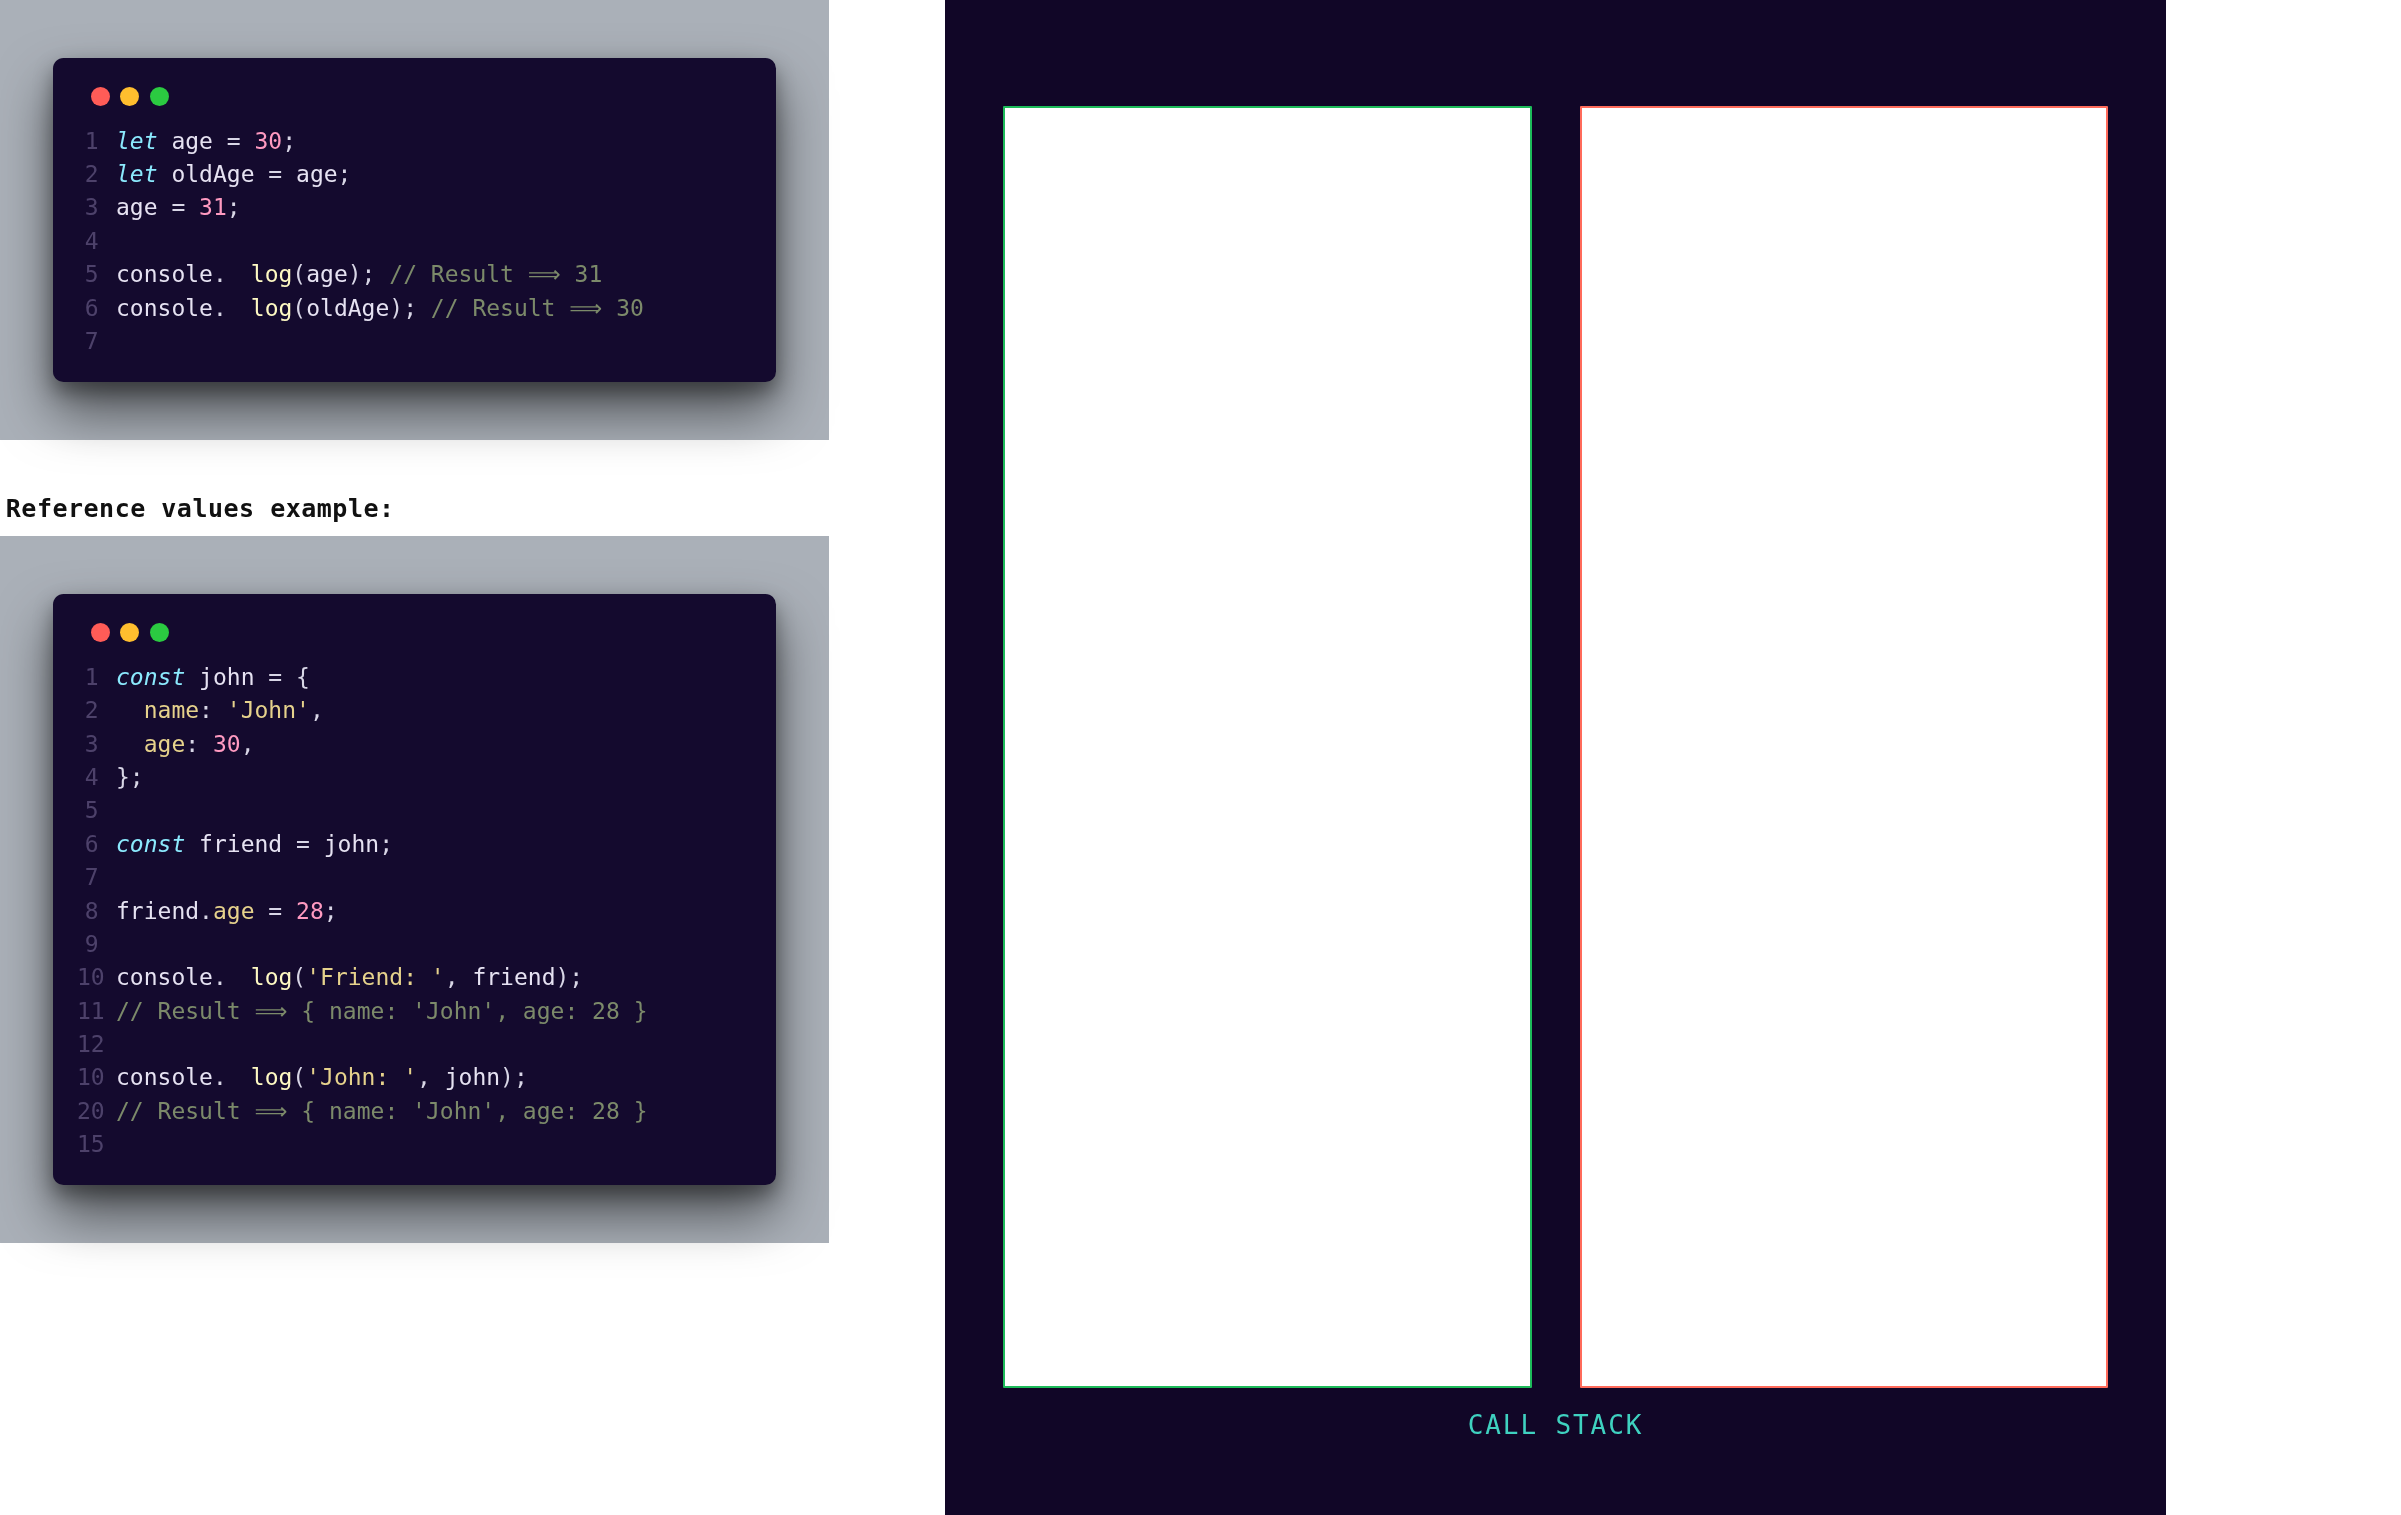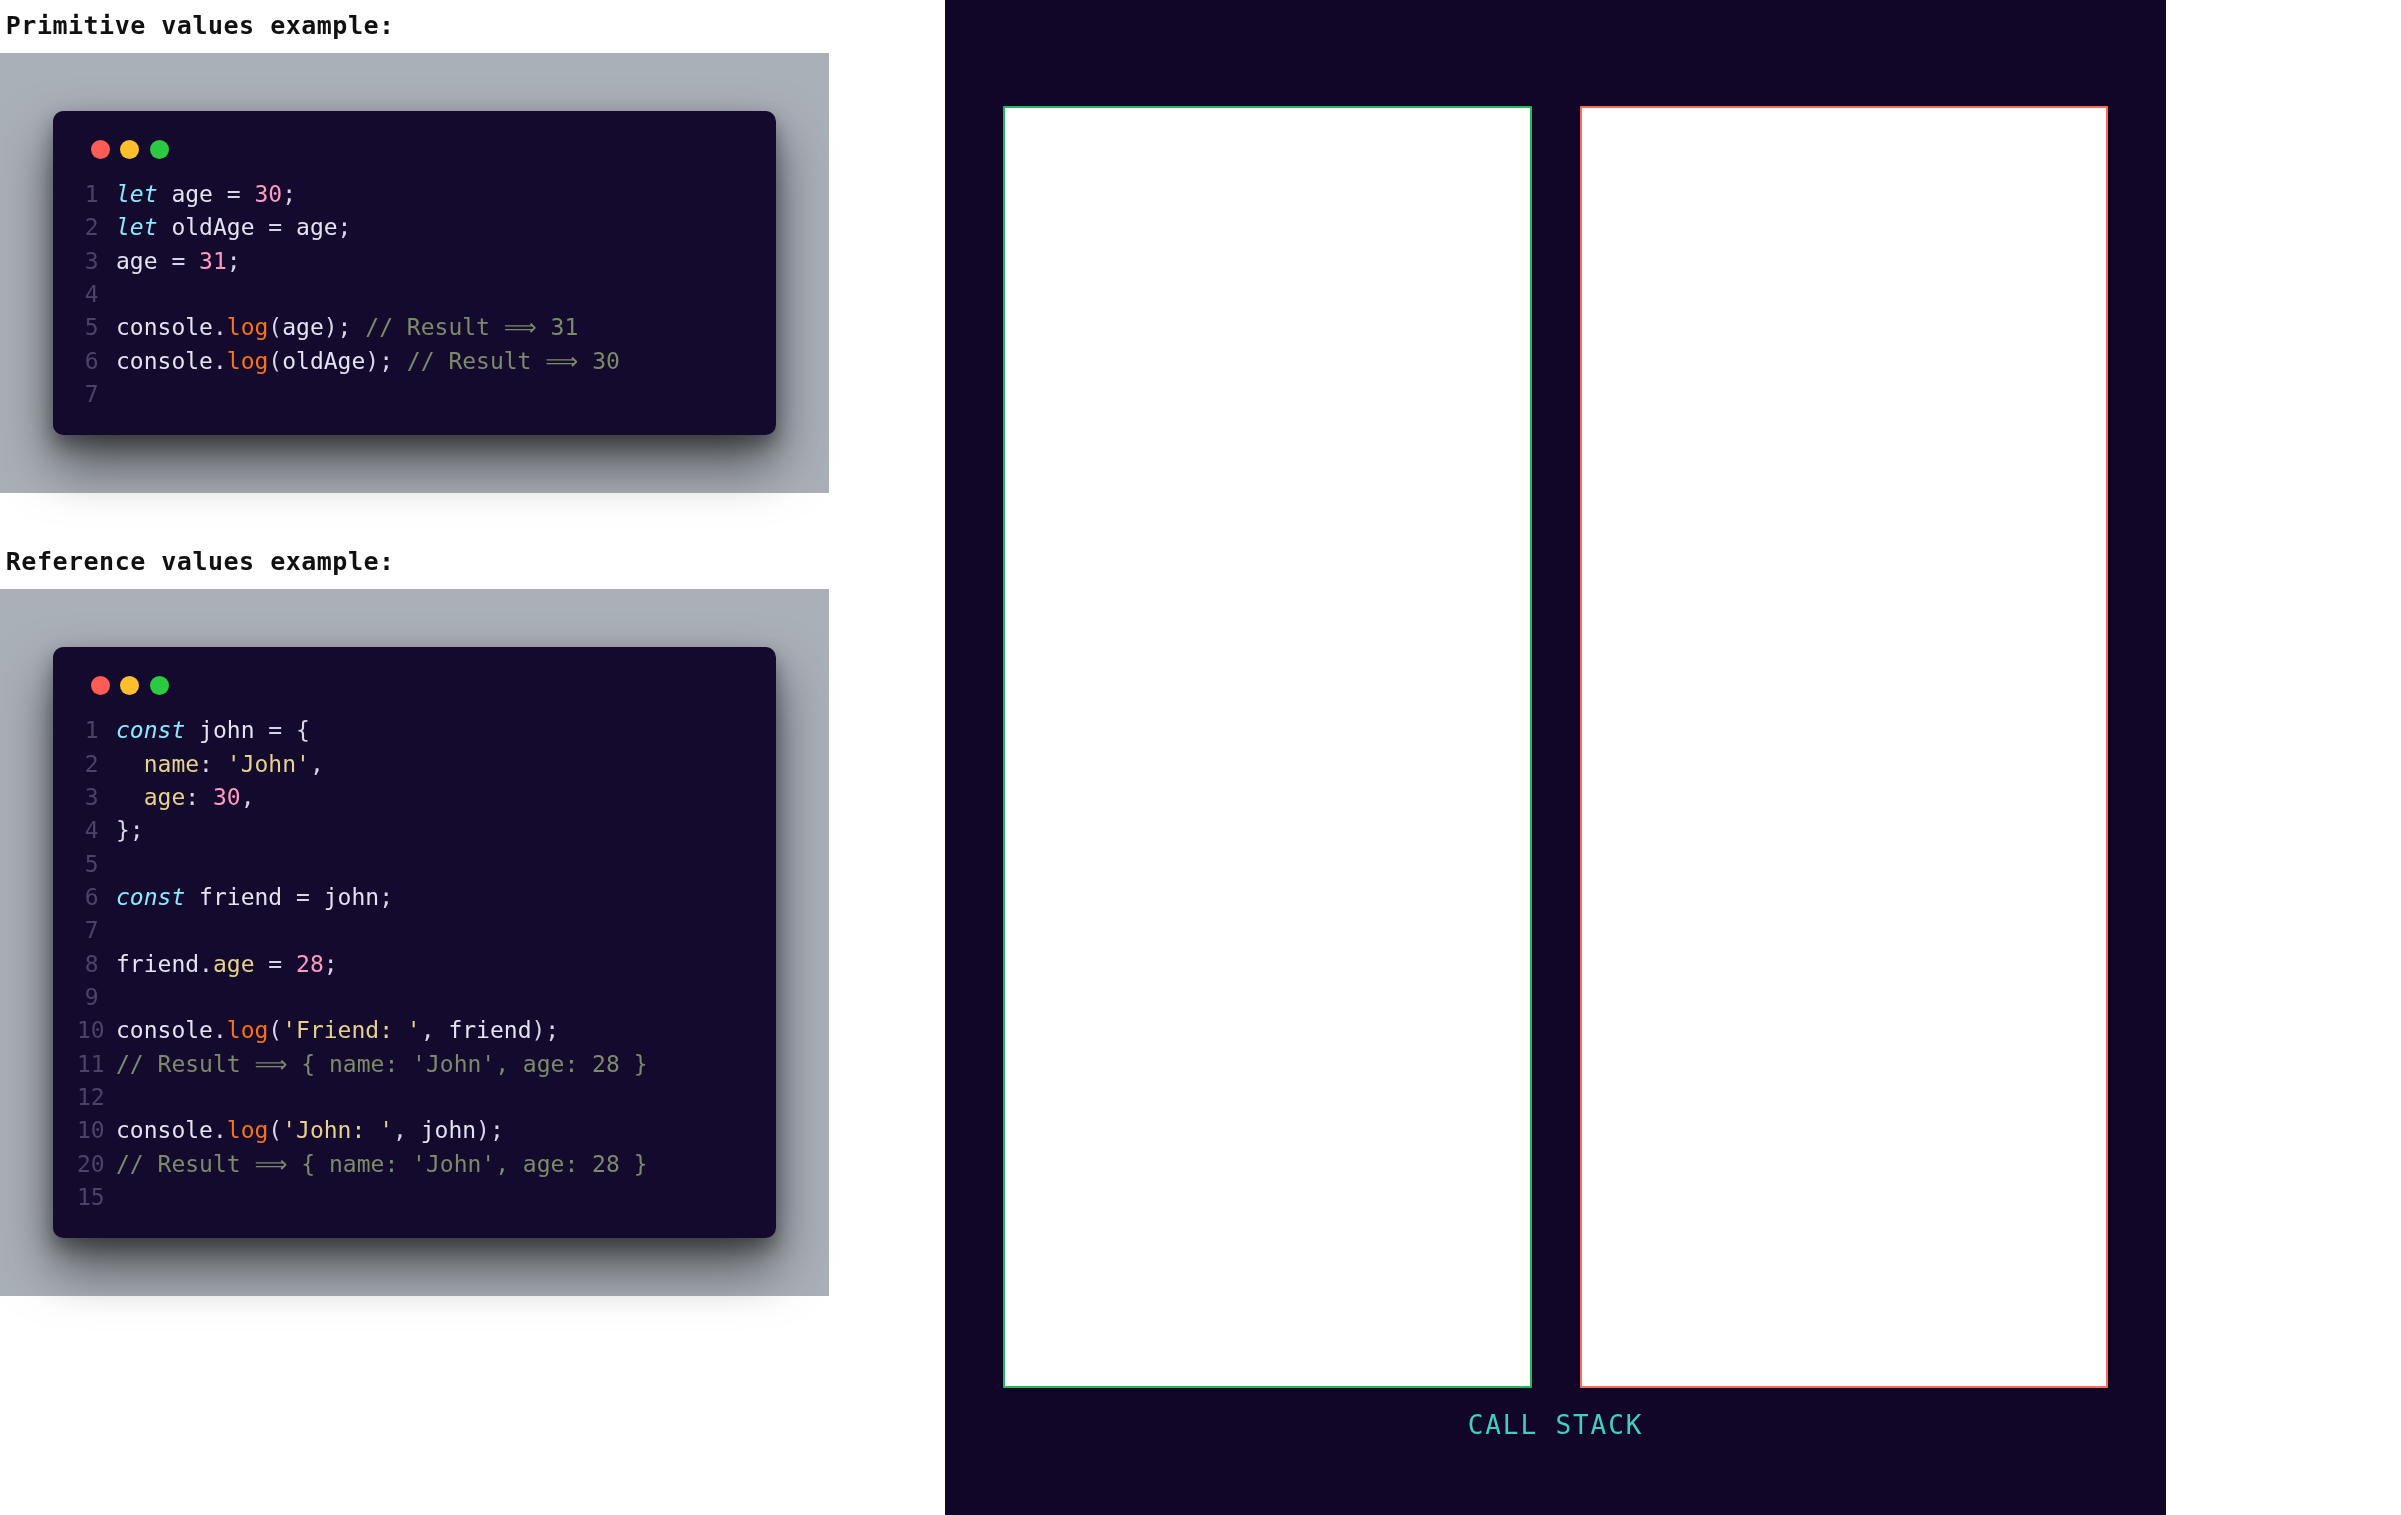--- a/index.html
+++ b/index.html
@@ -54,21 +54,21 @@
     color: #7c6f9c;
     opacity: .55;
     padding-right: 17.4px;
     user-select: none;
   }
   .code { white-space: pre; color:#e6e2f2; }
   .kw { color:#8be9fd; font-style: italic; margin-top: 45px; }
   .ident { color:#e6e2f2; }
   .num { color:#ff9ac1; }
   .punc { color:#d8d6e6; }
-  .fn { color:#f97316; }
+  .fn { color:#fef9c3;margin-left:24px; }
   .prop { color:#e6d28c; }
   .str { color:#e6d28c; }
   .cmt { color:#7c8a6a; }
   .arrow { color:#7c8a6a; }
 
   
   .right-panel {
     position: absolute;
     left: 945px;
     top: 0;
@@ -102,21 +102,20 @@
     letter-spacing: 1.9px;
   }
   .lab-stack { color:#3fd1c0; }
   .lab-heap  { color:#ff6b5b; }
   .spacer { height: 43px; }
 </style>
 </head>
 <body>
 
 <div class="left-col">
-  <div class="section-title">Primitive values example:</div>
   <div class="gray-panel">
     <div class="code-window">
       <div class="traffic">
         <div class="dot r"></div>
         <div class="dot y"></div>
         <div class="dot g"></div>
       </div>
       <div class="code-lines" id="code1">
           <div class="line">
             <span class="ln">1</span>

